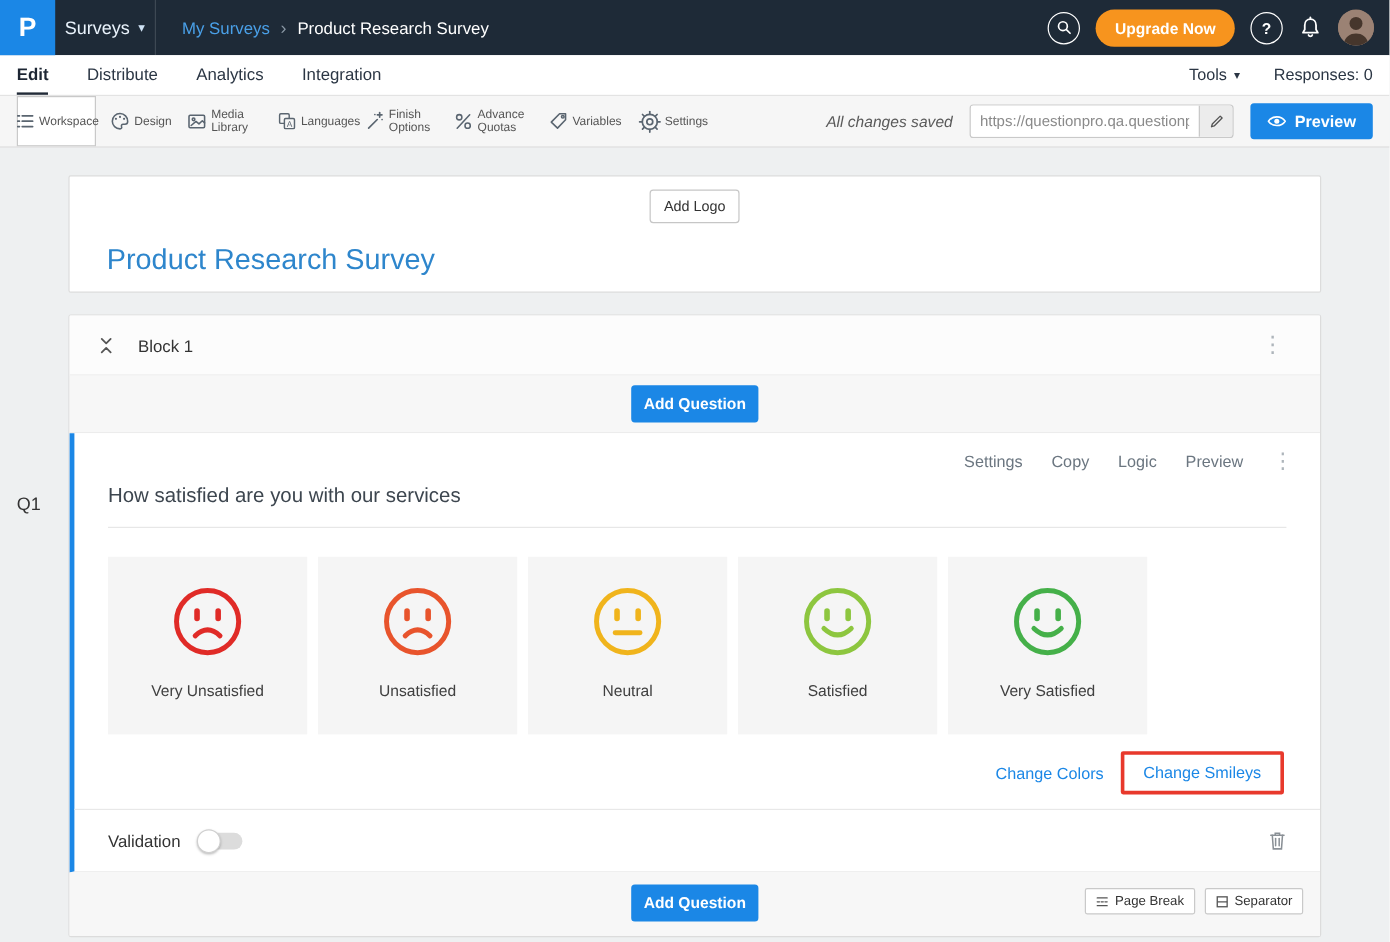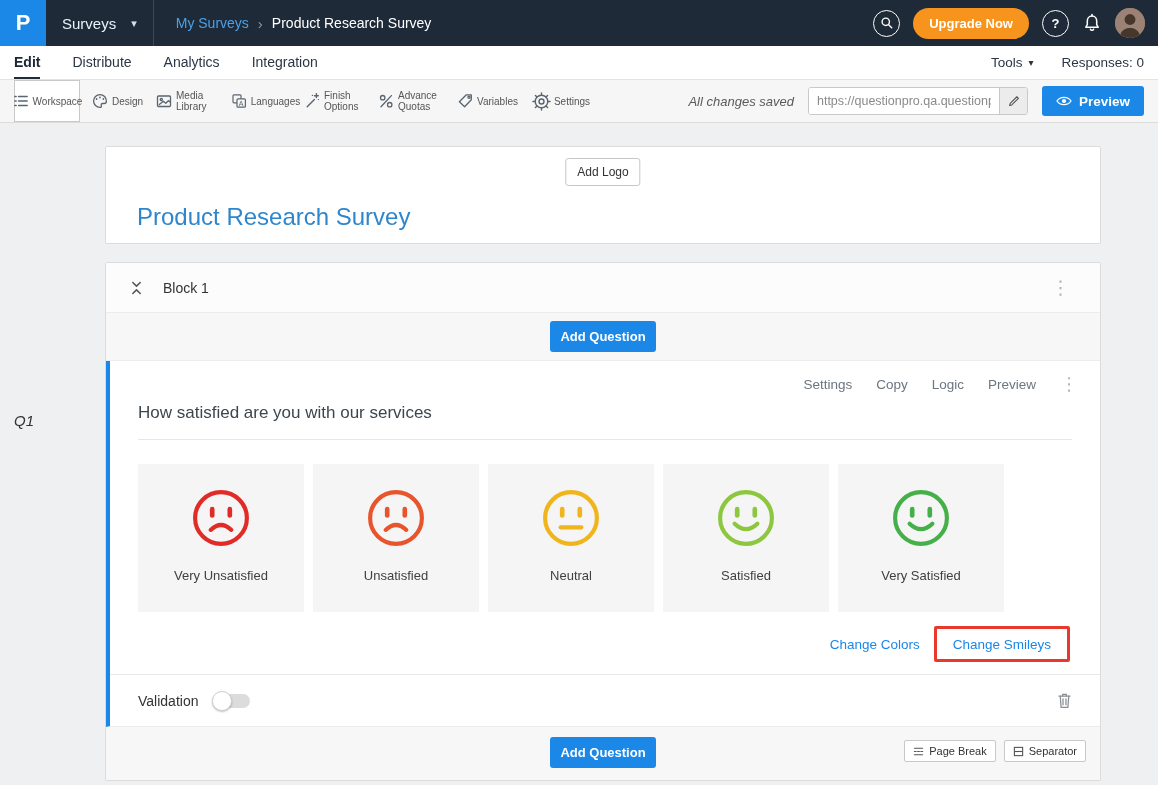--- a/index.html
+++ b/index.html
@@ -9,21 +9,21 @@
     background:#eef0f1;
     position:relative;
     overflow:hidden;
     -webkit-font-smoothing:antialiased;
   }
 
   
   .topbar { height:46px; background:#1e2a37; display:flex; align-items:center; }
   .logo { width:46px; height:46px; background:#1b87e6; color:#fff; font-weight:bold;
           font-size:22px; display:flex; align-items:center; justify-content:center; flex:0 0 auto; cursor:pointer;}
-  .product { height:100%; display:flex; align-items:center; gap:15px; padding:0 16px;
+  .product { height:100%; display:flex; align-items:center; gap:7px; padding:0 8px;
              color:#eaf3fc; font-size:15px; border-right:1px solid rgba(255,255,255,.14); cursor:pointer;}
   .product .caret { font-size:11px; color:#cfe2f4; }
   .breadcrumb { display:flex; align-items:center; gap:9px; margin-left:22px; font-size:14px; }
   .bc-parent { color:#4aa0e8; cursor:pointer; }
   .bc-sep { color:#8b98a5; font-size:15px; }
   .bc-current { color:#fff; }
   .topbar-right { margin-left:auto; display:flex; align-items:center; gap:13px; padding-right:13px; }
   .circle-icon { width:27px; height:27px; border:1.5px solid #fff; border-radius:50%;
                  display:flex; align-items:center; justify-content:center; color:#fff; font-size:13px;
                  font-weight:bold; cursor:pointer; }
@@ -57,21 +57,21 @@
               border-radius:3px; background:#fff; overflow:hidden; }
   .url-input { width:190px; border:0; outline:0; padding:0 8px; font-size:12.5px; color:#8a8a8a;
                font-family:inherit; }
   .url-edit { width:28px; background:#ececec; border-left:1px solid #c9c9c9;
               display:flex; align-items:center; justify-content:center; cursor:pointer; }
   .preview-btn { background:#1b87e6; color:#fff; border:0; height:30px; padding:0 14px; border-radius:3px;
                  display:flex; align-items:center; gap:7px; font-size:13.5px; font-weight:bold;
                  cursor:pointer; font-family:inherit; }
 
   
-  .content { padding:23px 57px 0;margin-left:48px; }
+  .content { padding:23px 57px 0; }
   .card { background:#fff; border:1px solid #dcdcdc; border-radius:2px; }
 
   .survey-card { height:98px; position:relative; margin-bottom:18px; }
   .add-logo { position:absolute; top:11px; left:50%; transform:translateX(-50%);
               background:#fff; border:1px solid #c6c6c6; border-radius:3px; padding:6px 11px;
               font-size:12px; color:#333; cursor:pointer; font-family:inherit; }
   .survey-title { position:absolute; left:31px; top:56px; font-size:24px; color:#2e86cc; cursor:text; }
 
   .block-header { height:50px; display:flex; align-items:center; padding:0 24px;
                   background:#fcfcfc; border-bottom:1px solid #ececec; }
@@ -111,21 +111,21 @@
                  background:#fff; border:1px solid #d0d0d0; box-shadow:0 1px 2px rgba(0,0,0,.25); }
   .trash { margin-left:auto; cursor:pointer; display:flex; align-items:center; }
 
   .block-footer { background:#f7f7f7; position:relative; display:flex; justify-content:center;
                   padding:10px 0 12px; }
   .footer-right { position:absolute; right:14px; top:13px; display:flex; gap:8px; }
   .mini-btn { background:#fff; border:1px solid #c9c9c9; border-radius:2px; padding:4px 8px;
               font-size:11px; color:#333; display:flex; align-items:center; gap:5px;
               cursor:pointer; font-family:inherit; }
 
-  .q-id { position:absolute; left:14px; top:412px; font-size:15px; color:#333;font-style:italic; }
+  .q-id { position:absolute; left:14px; top:412px; font-size:15px; color:#333; }
 </style>
 </head>
 <body>
 
 <div class="topbar">
   <div class="logo">
     <span>P</span>
   </div>
   <div class="product">
     <span>Surveys</span>

